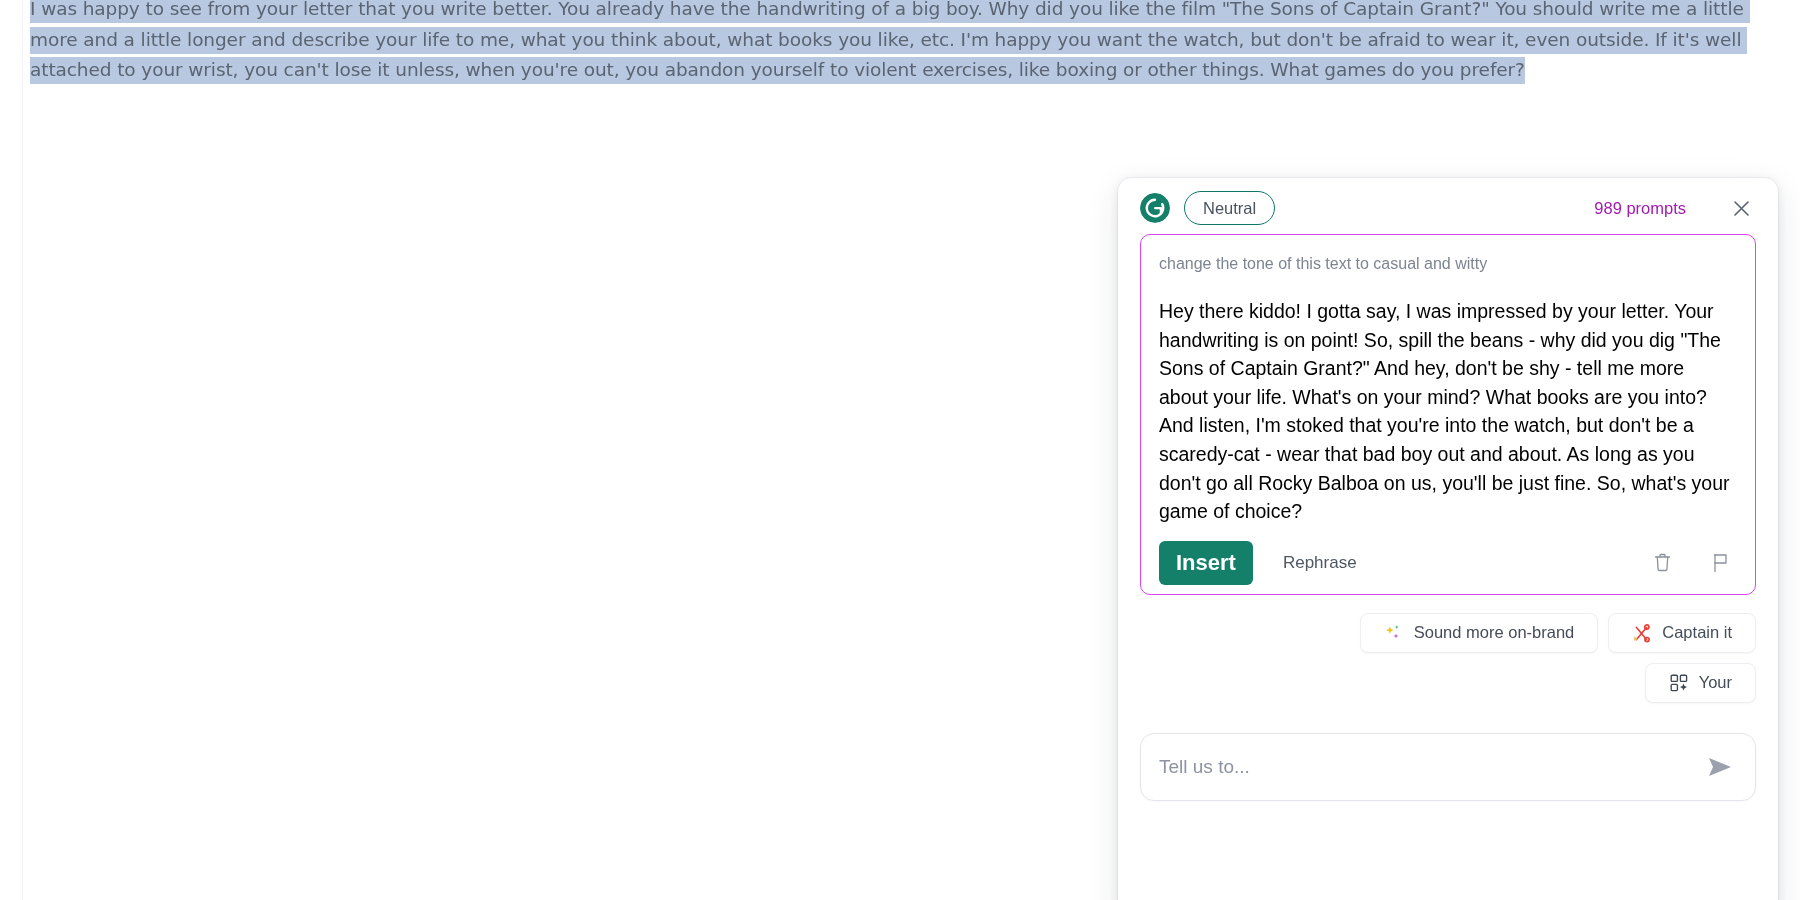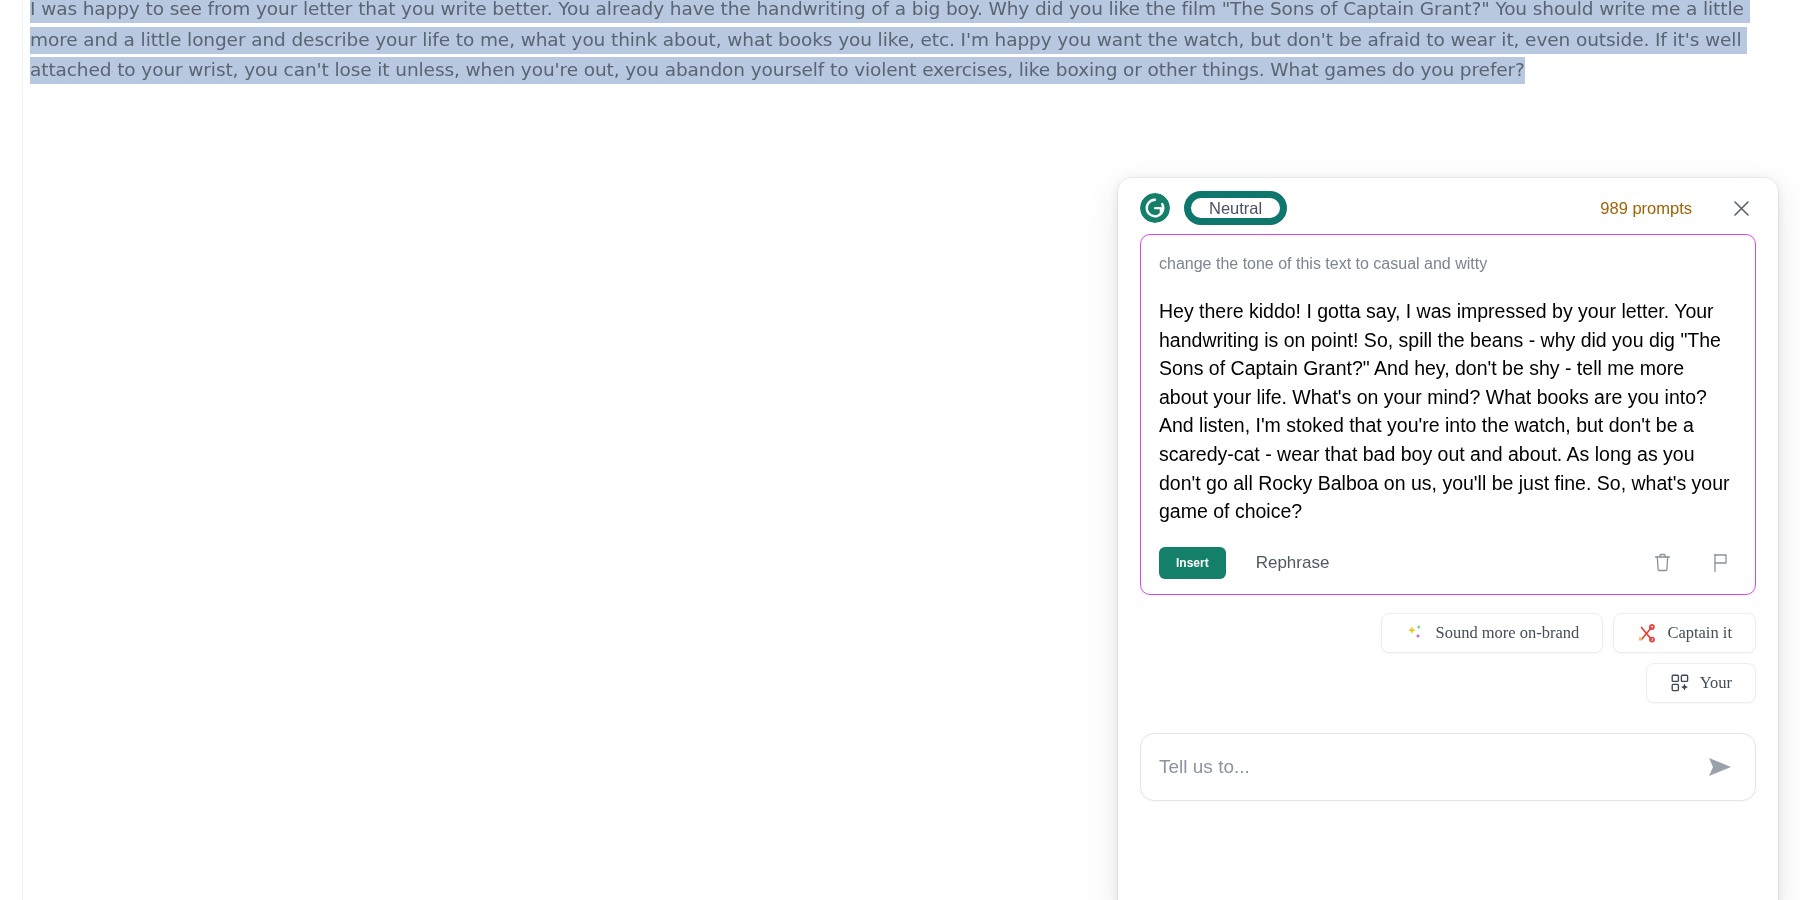--- a/index.html
+++ b/index.html
@@ -87,34 +87,34 @@
     flex: 0 0 30px;
     border-radius: 50%;
     display: block;
   }
 
   .tone-pill {
     height: 34px;
     display: inline-flex;
     align-items: center;
     padding: 0 18px;
-    border: 7px solid #0f766e;
+    border: 1px solid #0f766e;
     border-radius: 18px;
     font-size: 16.5px;
     color: #4a5260;
     background: #fff;
     cursor: pointer;
   }
 
   .header-spacer { flex: 1 1 auto; }
 
   .prompt-count {
     font-size: 16.5px;
-    color: #a16207;
-    margin-right: 22px;
+    color: #a21caf;
+    margin-right: 28px;
     white-space: nowrap;
   }
 
   .close-btn {
     width: 26px; height: 26px;
     display: flex; align-items: center; justify-content: center;
     cursor: pointer;
     color: #5a6270;
     margin-right: 2px;
   }
@@ -146,21 +146,21 @@
   .card-actions {
     display: flex;
     align-items: center;
     height: 62px;
     gap: 14px;
   }
 
   .btn-insert {
     background: #15806a;
     color: #ffffff;
-    font-size: 12px;
+    font-size: 22px;
     font-weight: bold;
     border: none;
     border-radius: 6px;
     padding: 9px 17px;
     cursor: pointer;
     font-family: "Liberation Sans", sans-serif;
   }
 
   .btn-rephrase {
     background: transparent;
@@ -204,21 +204,21 @@
     height: 40px;
     padding: 0 23px;
     border: 1px solid #eceef1;
     border-radius: 8px;
     background: #ffffff;
     font-size: 16.5px;
     color: #454d5a;
     cursor: pointer;
     white-space: nowrap;
     box-shadow: 0 1px 2px rgba(20,30,50,0.04);
-    font-family: Liberation Serif, serif;
+    font-family: Liberation Sans, sans-serif;
   }
   .chip .chip-ico {
     width: 20px; height: 20px;
     display: flex; align-items: center; justify-content: center;
     flex: 0 0 20px;
   }
 
   
   .composer-wrap {
     flex: 1 1 auto;

